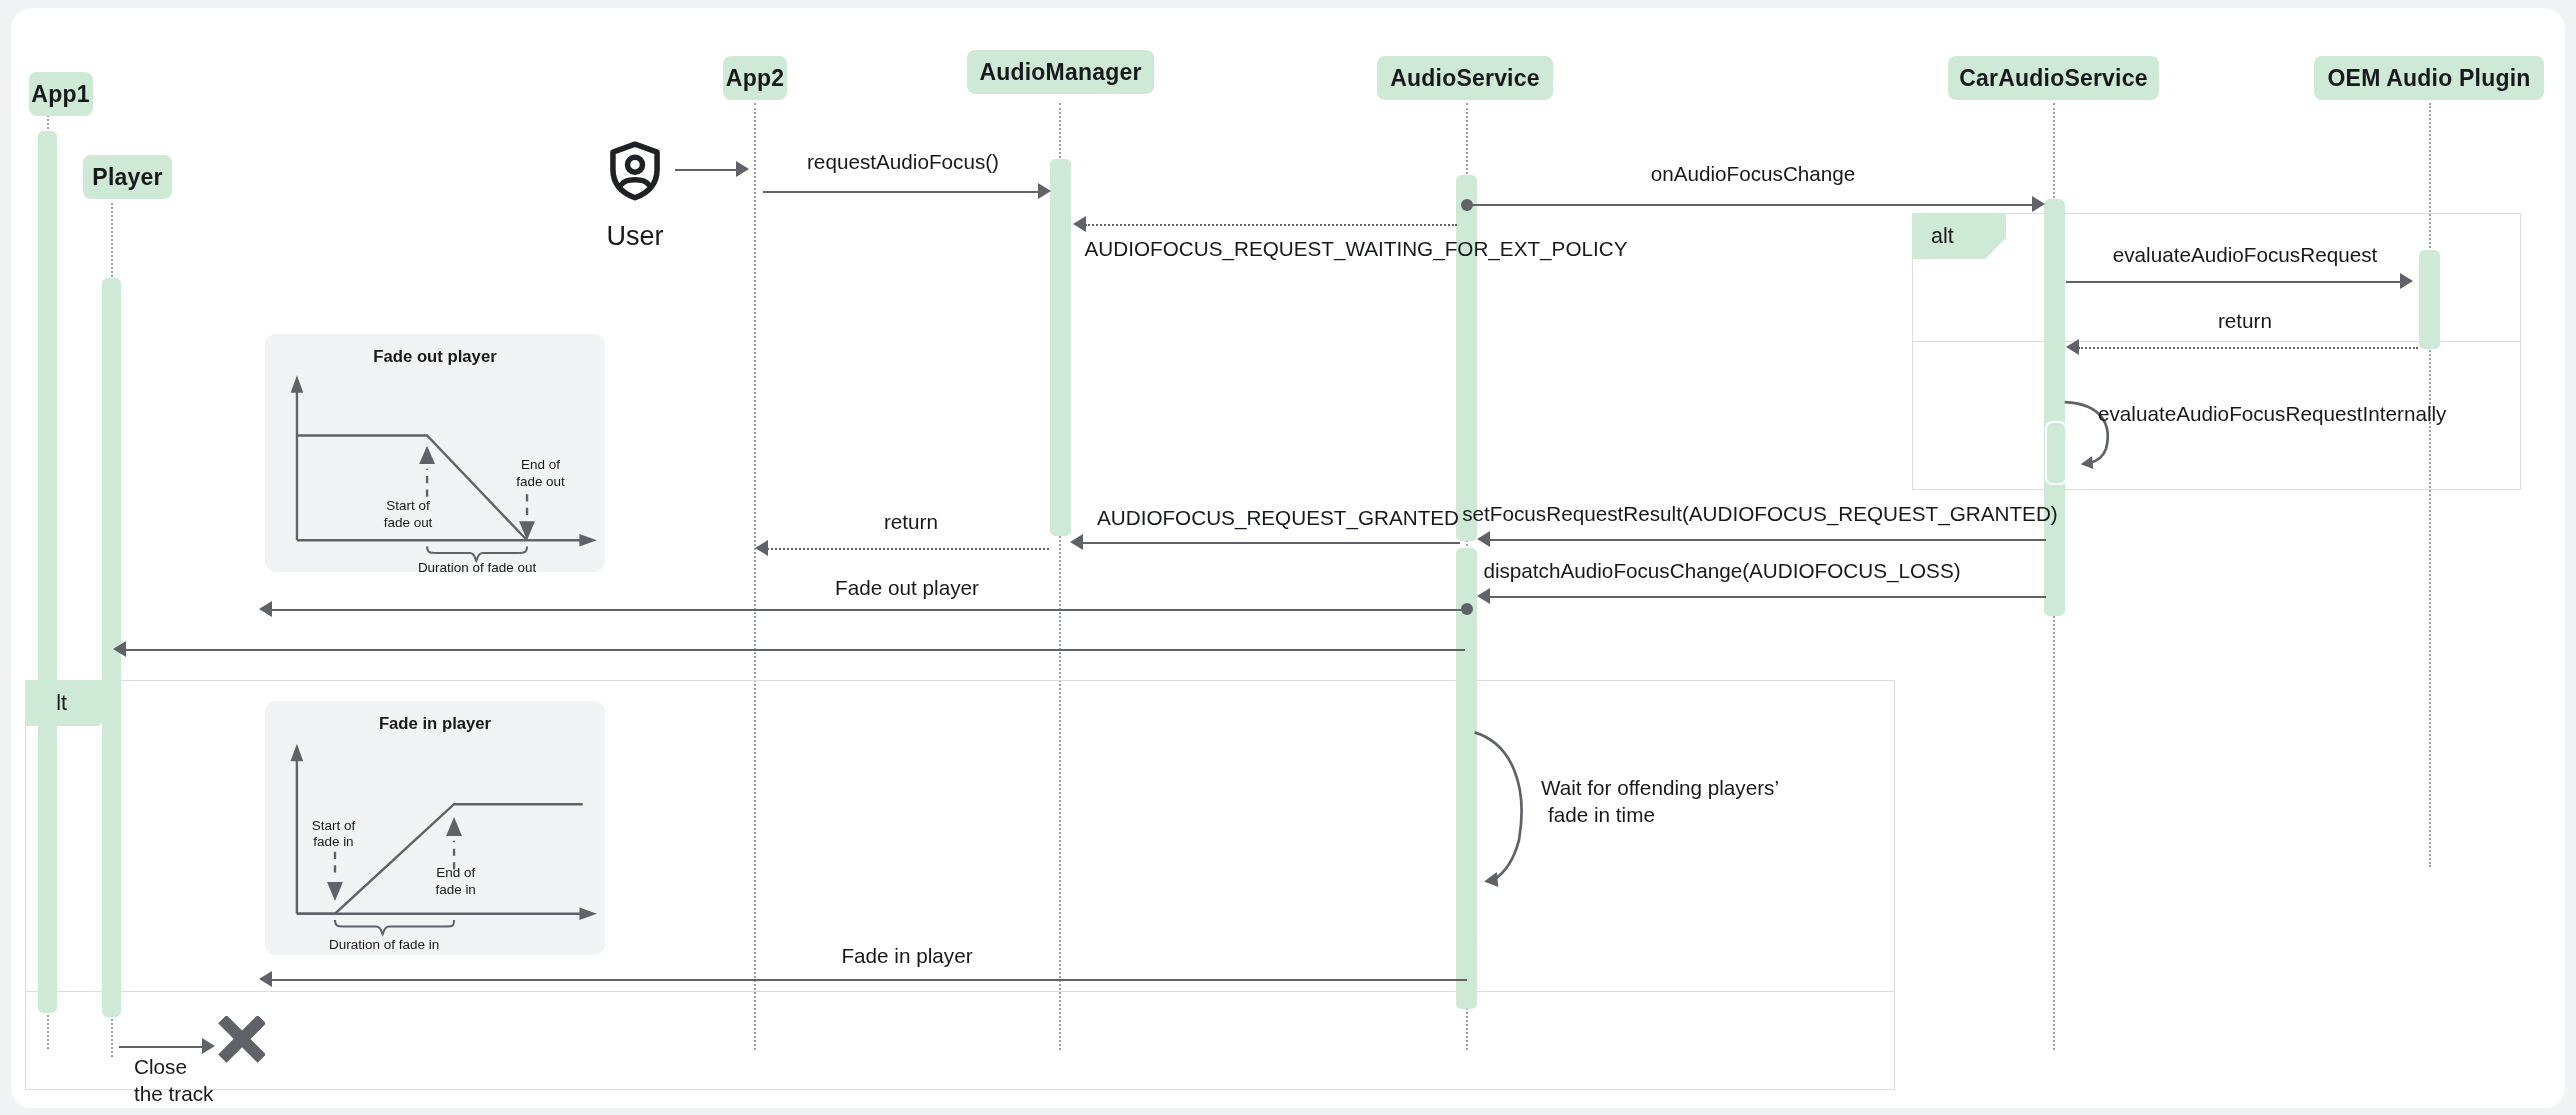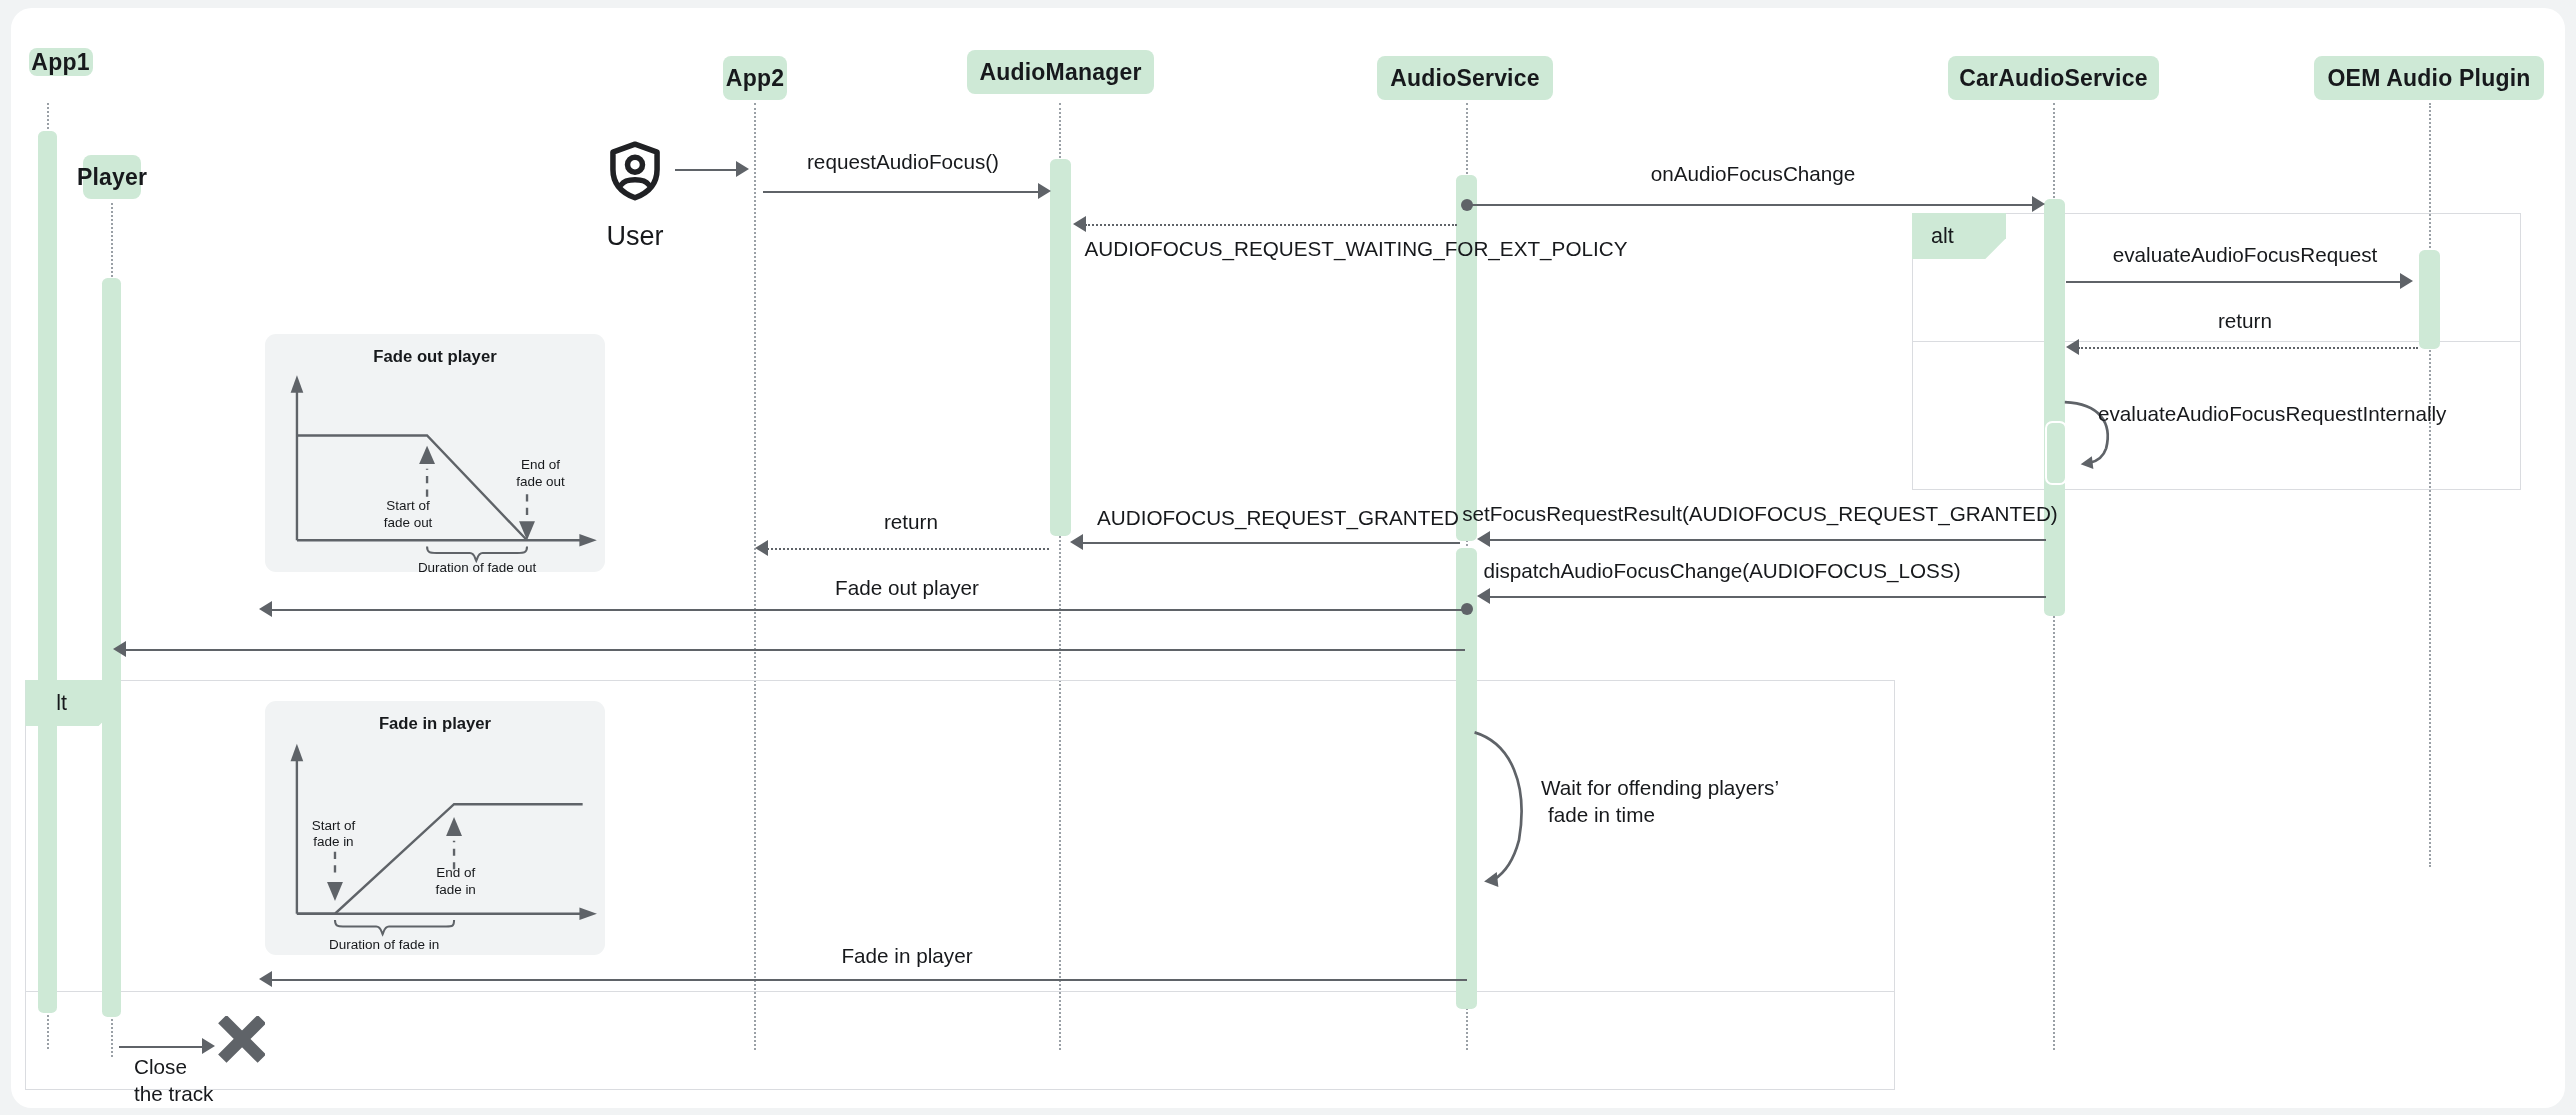--- a/index.html
+++ b/index.html
@@ -189,24 +189,24 @@
     <div class="activation" style="left:27px;   top:123px; width:19px;  height:882px;"></div>
     <div class="activation" style="left:91px;  top:270px; width:19px;  height:739px;"></div>
     <div class="activation" style="left:1039px; top:151px; width:20.7px;  height:377px;"></div>
     <div class="activation" style="left:1445px; top:167px; width:20.7px;  height:366px;"></div>
     <div class="activation" style="left:1445px; top:540px; width:20.7px;  height:461px;"></div>
     <div class="activation" style="left:1447px; top:715px; width:17.5px;  height:222px; background:#cee9d6; border-radius:6.4px;"></div>
     <div class="activation" style="left:2033px; top:191px; width:20.7px;  height:417px;"></div>
     <div class="activation nested" style="left:2034px; top:413px; width:17.5px; height:60px;"></div>
     <div class="activation" style="left:2408px; top:242px; width:20.7px;  height:99px;"></div>
 
-    <div class="participant" style="left:17.5px;  top:40px; width:64px;  height:28px;">
+    <div class="participant" style="left:17.5px;  top:64px; width:64px;  height:44px;">
       <span>App1</span>
     </div>
-    <div class="participant" style="left:72px; top:147px; width:58px; height:44px;">
+    <div class="participant" style="left:72px; top:147px; width:89px; height:44px;">
       <span>Player</span>
     </div>
     <div class="participant" style="left:712px; top:48px; width:64px;  height:44px;">
       <span>App2</span>
     </div>
     <div class="participant" style="left:956px; top:42px; width:187px; height:44px;">
       <span>AudioManager</span>
     </div>
     <div class="participant" style="left:1366px; top:48px; width:176px; height:44px;">
       <span>AudioService</span>

